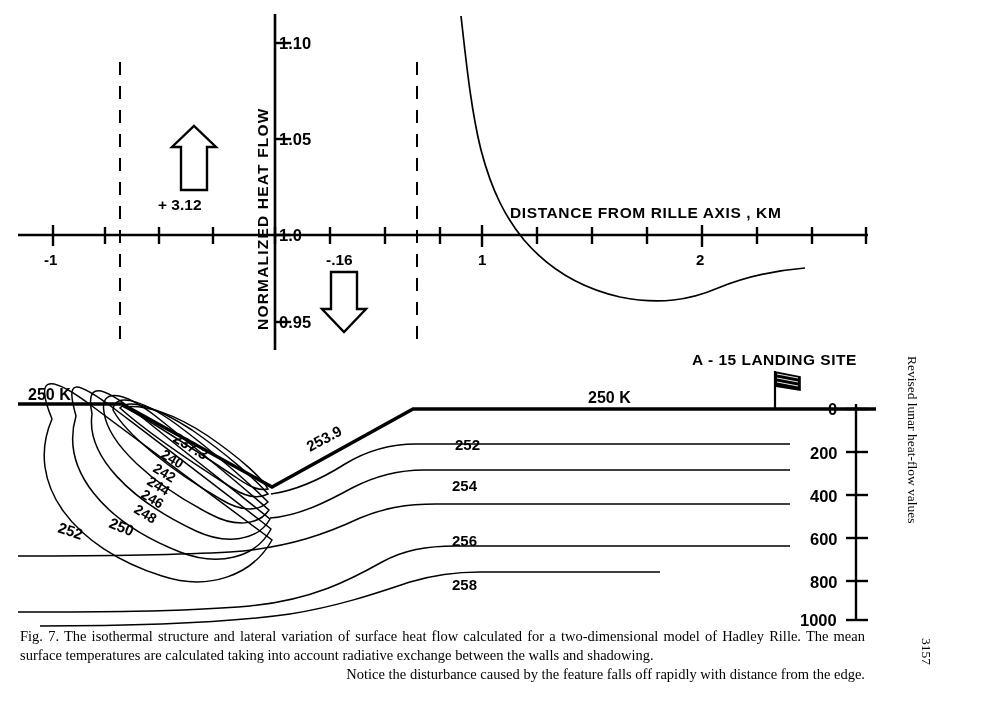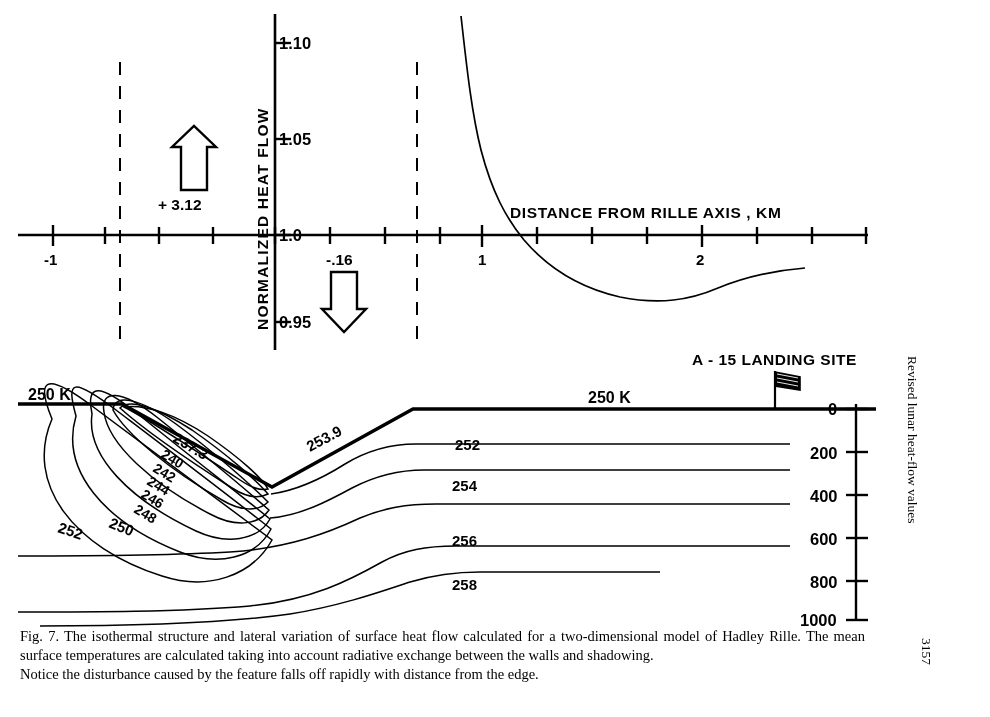--- a/index.html
+++ b/index.html
@@ -26,21 +26,21 @@
     top:627px;
     width:845px;
     font-family:"Liberation Serif", serif;
     font-size:14.5px;
     line-height:1.32;
     text-align:justify;
     color:#000;
   }
   .caption .last{
     display:block;
-    text-align:left;
+    text-align:right;
   }
   .side-title{
     position:absolute;
     left:920px;
     top:356px;
     transform-origin:left top;
     transform:rotate(90deg);
     white-space:nowrap;
     font-family:"Liberation Serif", serif;
     font-size:13.5px;

